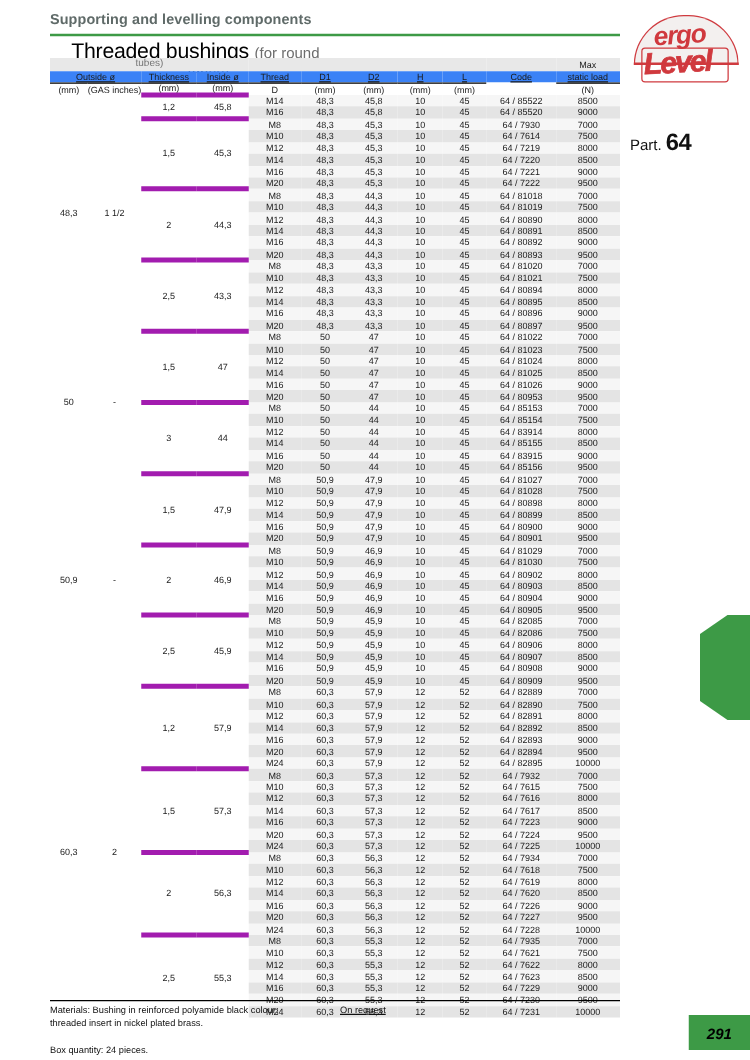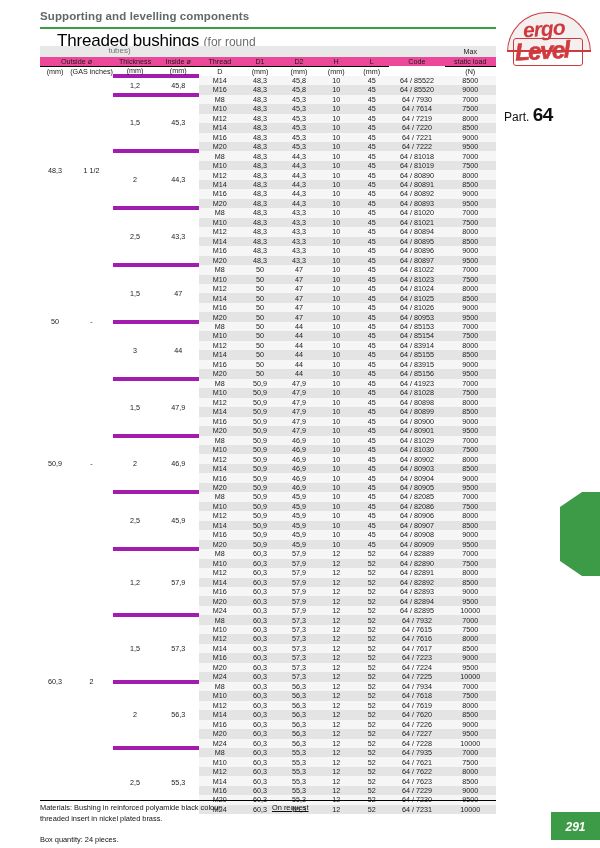--- a/index.html
+++ b/index.html
@@ -138,21 +138,21 @@
   .tbl td, .tbl th {
     padding: 0;
     text-align: center;
     vertical-align: middle;
     font-weight: normal;
     white-space: nowrap;
   }
 
   
   thead tr.h-top td { height: 11px; background: #e8e8e8; position: relative; }
-  thead tr.h-mid td { height: 9px; background: #ec4899; }
+  thead tr.h-mid td { height: 9px; background: #3b82f6; text-decoration: underline; }
   thead tr.h-bot td { height: 9px; background: #ffffff; }
 
   .hcell { font-size: 7.2px; color: #1a1a1a; }
   .hcell.u { border-bottom: 1px solid #000; }
   .tubes-lbl {
     position: absolute;
     left: 0; right: 0; top: 1px;
     text-align: center;
     font-size: 8px;
     color: #757575;
@@ -251,21 +251,21 @@
     width: 49px; height: 28px;
     background: #3d9a46;
   }
   .pagetab span {
     position: absolute;
     left: 0; right: 0; top: 8px;
     text-align: center;
     font-size: 12px;
     font-style: italic;
     font-weight: bold;
-    color: #ffffff;
+    color: #000000;
   }
 </style>
 </head>
 <body>
 
 <div id="page">
 
   <div class="hdr-section">Supporting and levelling components</div>
   <div class="hdr-rule"></div>
 
@@ -647,21 +647,21 @@
         <tr class="">
           <td class="lc" rowspan="18">50,9</td>
           <td class="lc" rowspan="18">-</td>
           <td class="lc grp-line" rowspan="6">1,5</td>
           <td class="lc grp-line" rowspan="6">47,9</td>
           <td class="dz">M8</td>
           <td class="dz">50,9</td>
           <td class="dz">47,9</td>
           <td class="dz">10</td>
           <td class="dz">45</td>
-          <td class="dz">64 / 41923</td>
+          <td class="dz">64 / 81027</td>
           <td class="dz">7000</td>
         </tr>
         <tr class="alt">
           <td class="dz">M10</td>
           <td class="dz">50,9</td>
           <td class="dz">47,9</td>
           <td class="dz">10</td>
           <td class="dz">45</td>
           <td class="dz">64 / 81028</td>
           <td class="dz">7500</td>

